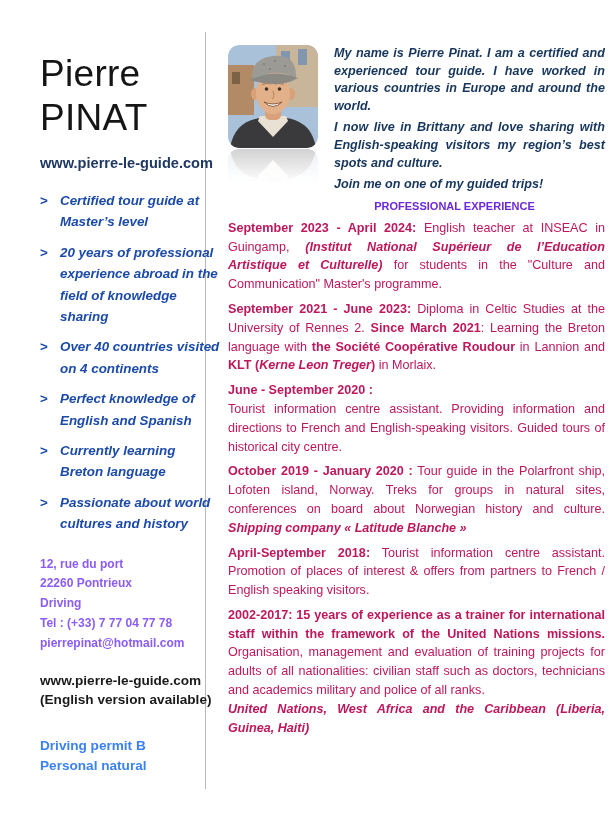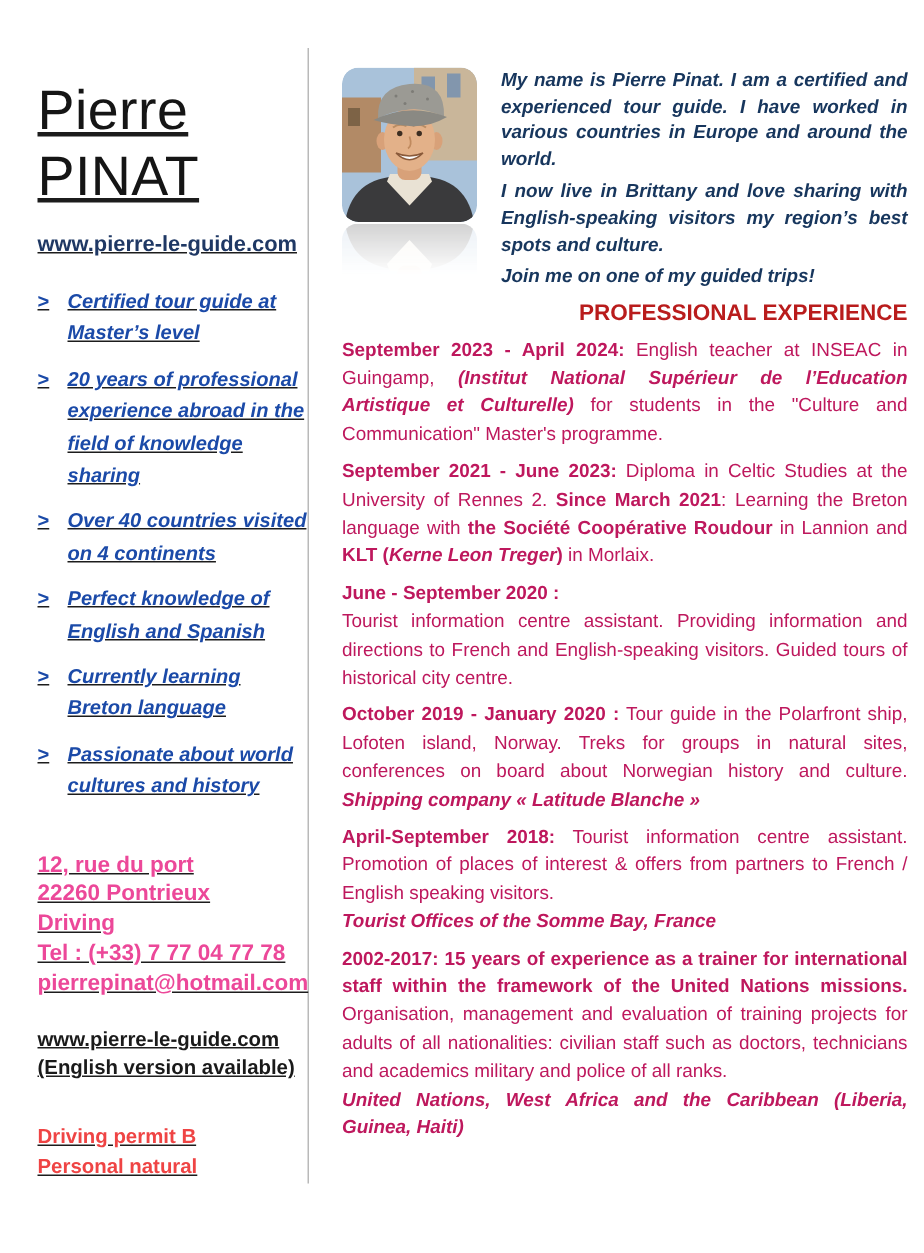--- a/index.html
+++ b/index.html
@@ -3,48 +3,48 @@
 <meta charset="utf-8">
 <style>
   * { margin:0; padding:0; box-sizing:border-box; }
   html,body { width:616px; height:835px; background:#fff; }
   body { font-family:"Liberation Sans", sans-serif; color:#1c1c1c; }
   .page { position:relative; width:616px; height:835px; background:#fff; overflow:hidden; }
 
   .divider { position:absolute; left:205px; top:32px; width:1px; height:757px; background:#b9b9b9; }
 
   
-  .sidebar { position:absolute; left:25px; top:52px; width:180px;text-decoration:underline; }
+  .sidebar { position:absolute; left:40px; top:52px; width:180px; }
   .name { font-size:37px; line-height:44px; font-weight:400; color:#151515; letter-spacing:.3px; }
   .name span { display:block; }
   .site-top { margin-top:15px; font-size:14.6px; font-weight:700; color:#1f3864; }
   .bullets { margin-top:19px; list-style:none; }
   .bullet { display:flex; margin-bottom:9px; color:#1b4aa8; font-weight:700; font-style:italic;
             font-size:13.4px; line-height:21.4px; }
   .bm { width:20px; flex:none; font-style:normal; }
   .bt { flex:1; }
-  .addr { margin-top:32px; font-weight:700; font-size:15px; line-height:19.8px; color:#ec4899; }
+  .addr { margin-top:20px; font-weight:700; font-size:12px; line-height:19.8px; color:#8b5cf6; }
   .site-block { margin-top:17px; font-weight:700; font-size:13.6px; line-height:19.8px; color:#1a1a1a; }
-  .extra { margin-top:26px; font-weight:700; font-size:13.6px; line-height:19.8px; color:#ef4444; }
+  .extra { margin-top:26px; font-weight:700; font-size:13.6px; line-height:19.8px; color:#3b82f6; }
 
   
   .main { position:absolute; left:228px; top:45px; width:377px; }
   .intro-row { display:flex;justify-content:flex-end; }
   .photo-wrap { position:relative; width:90px; flex:none; margin-right:16px; }
   .photo { display:block; border-radius:11px; }
   .reflection { position:absolute; top:104px; left:0; width:90px; height:38px; overflow:hidden; opacity:.3;
                 -webkit-mask-image:linear-gradient(to bottom, rgba(0,0,0,.75), transparent 90%);
                 mask-image:linear-gradient(to bottom, rgba(0,0,0,.75), transparent 90%); }
   .reflection svg { display:block; transform:scaleY(-1); }
   .intro-text { flex:1; color:#17365d; font-weight:700; font-style:italic; font-size:12.6px;
                 line-height:17.6px; text-align:justify; }
   .intro-text p { margin-bottom:4px; }
   .intro-text p:last-child { margin-bottom:0; }
 
-  .h-exp, .h-edu { text-align:right; font-size:15px; font-weight:700; color:#b91c1c; }
+  .h-exp, .h-edu { text-align:center; font-size:11px; font-weight:700; color:#6d28d9; }
   .h-exp { margin:6px 0 7px; padding-left:76px; }
 
   .entry { font-size:12.6px; line-height:18.8px; text-align:justify; color:#be185d; margin-bottom:6px; }
   .r-b  { font-weight:700; }
   .r-bi { font-weight:700; font-style:italic; }
 </style>
 </head>
 <body>
 
 <div class="page">
@@ -151,17 +151,17 @@
         <p>Join me on one of my guided trips!</p>
       </div>
     </div>
 
     <h2 class="h-exp">PROFESSIONAL EXPERIENCE</h2>
 
     <p class="entry"><span class="r-b">September 2023 - April 2024:</span><span> English teacher at INSEAC in Guingamp, </span><span class="r-bi">(Institut National Supérieur de l’Education Artistique et Culturelle)</span><span> for students in the "Culture and Communication" Master's programme.</span></p>
     <p class="entry"><span class="r-b">September 2021 - June 2023:</span><span> Diploma in Celtic Studies at the University of Rennes 2. </span><span class="r-b">Since March 2021</span><span>: Learning the Breton language with </span><span class="r-b">the Société Coopérative Roudour</span><span> in Lannion and </span><span class="r-b">KLT (</span><span class="r-bi">Kerne Leon Treger</span><span class="r-b">)</span><span> in Morlaix.</span></p>
     <p class="entry"><span class="r-b">June - September 2020 :</span><br><span>Tourist information centre assistant. Providing information and directions to French and English-speaking visitors. Guided tours of historical city centre.</span><br></p>
     <p class="entry"><span class="r-b">October 2019 - January 2020 :</span><span> Tour guide in the Polarfront ship, Lofoten island, Norway. Treks for groups in natural sites, conferences on board about Norwegian history and culture. </span><span class="r-bi">Shipping company « Latitude Blanche »</span></p>
-    <p class="entry"><span class="r-b">April-September 2018:</span><span> Tourist information centre assistant. Promotion of places of interest &amp; offers from partners to French / English speaking visitors.</span><br><span class="r-bi">Tourist Offices of the Somme Bay, France</span></p>
+    <p class="entry"><span class="r-b">April-September 2018:</span><span> Tourist information centre assistant. Promotion of places of interest &amp; offers from partners to French / English speaking visitors.</span><br></p>
     <p class="entry"><span class="r-b">2002-2017: 15 years of experience as a trainer for international staff within the framework of the United Nations missions.</span><span> Organisation, management and evaluation of training projects for adults of all nationalities: civilian staff such as doctors, technicians and academics military and police of all ranks.</span><br><span class="r-bi">United Nations, West Africa and the Caribbean (Liberia, Guinea, Haiti)</span></p>
 
   </main>
 </div>
 
 </body></html>

